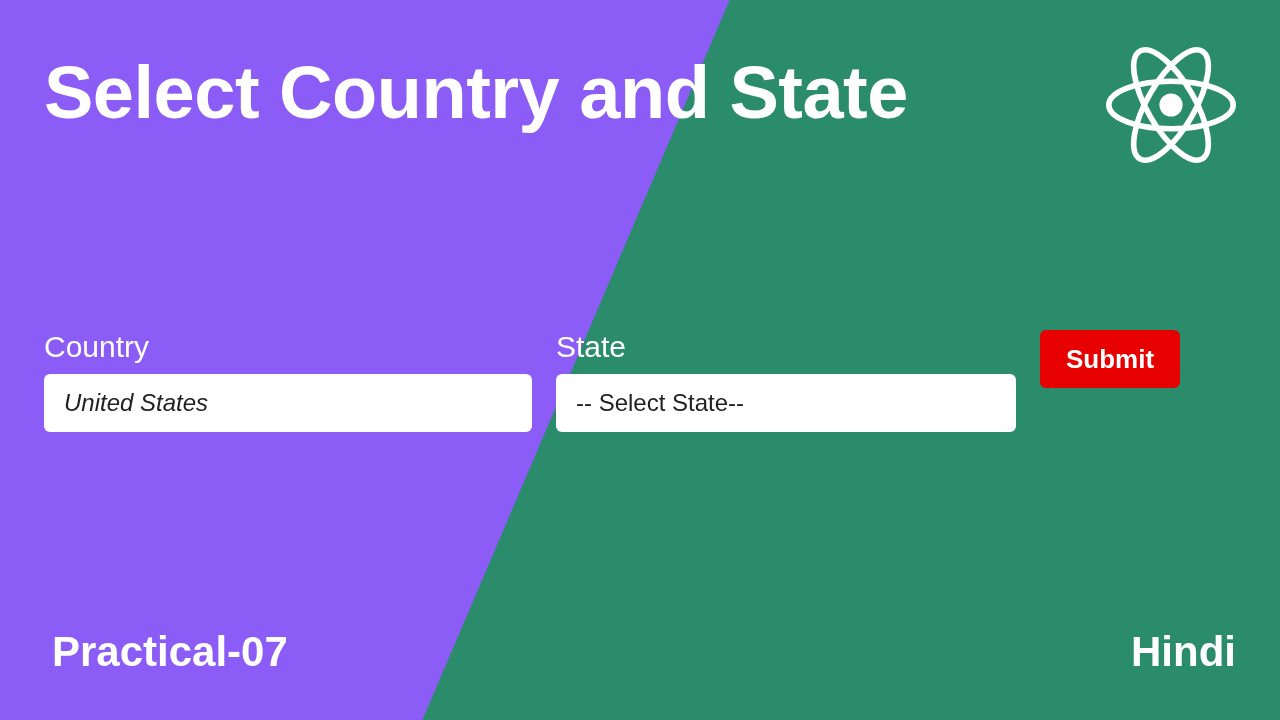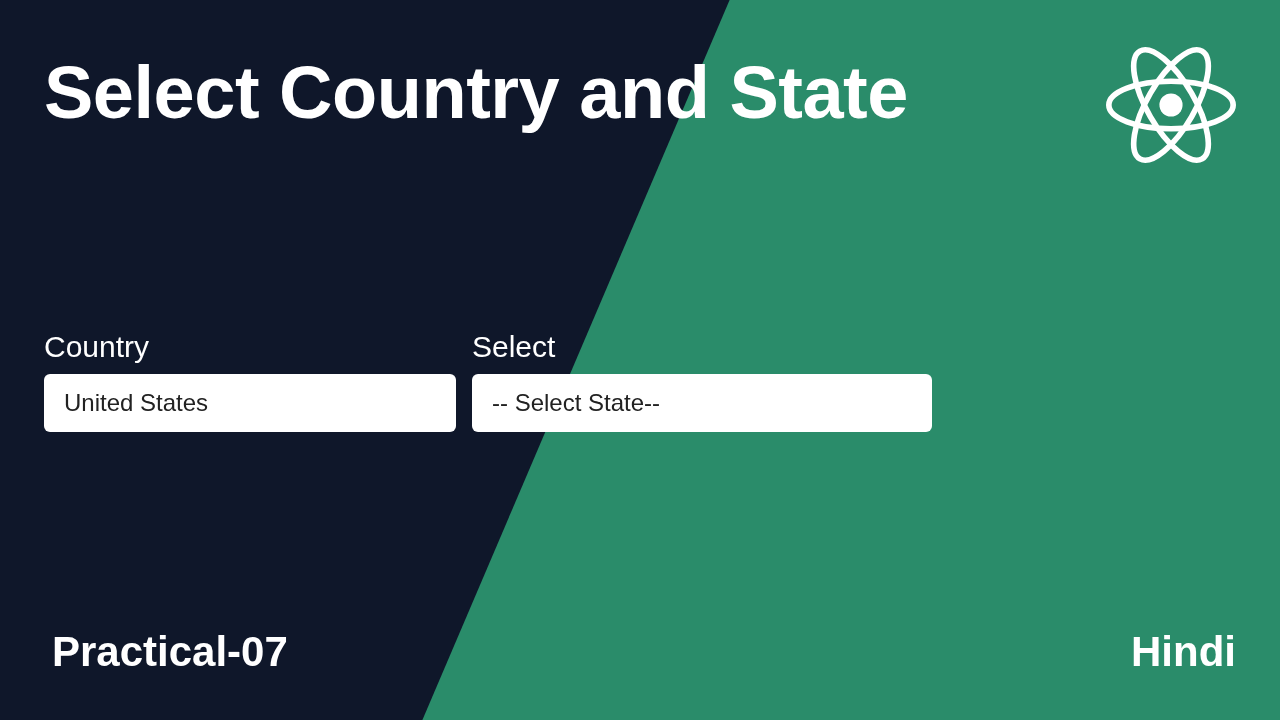--- a/index.html
+++ b/index.html
@@ -1,21 +1,21 @@
 <!DOCTYPE html>
 <html><head>
 <meta charset="utf-8">
 <style>
   * { margin: 0; padding: 0; box-sizing: border-box; }
   html, body { width: 1280px; height: 720px; overflow: hidden; font-family: 'Segoe UI', Arial, sans-serif; }
   .stage {
     position: relative;
     width: 1280px;
     height: 720px;
-    background: #0f172a;
+    background: #8b5cf6;
   }
   .diag {
     position: absolute;
     inset: 0;
     background: #2a8c6a;
     clip-path: polygon(57% 0, 100% 0, 100% 100%, 33% 100%);
   }
   .title {
     position: absolute;
     left: 44px;
@@ -31,40 +31,40 @@
     top: 40px;
     width: 130px;
     height: 130px;
   }
   .form-row {
     position: absolute;
     left: 44px;
     top: 330px;
     display: flex;
     align-items: flex-start;
-    gap: 16px;
+    gap: 24px;
   }
   .field { display: flex; flex-direction: column; }
   .field-label {
     color: #ffffff;
     font-size: 30px;
     font-weight: 400;
     margin-bottom: 10px;
   }
   .select-box {
     background: #ffffff;
     border-radius: 6px;
     height: 58px;
     display: flex;
     align-items: center;
     padding: 0 20px;
     font-size: 24px;
     color: #222;
   }
-  .country-box { width: 412px; }
+  .country-box { width: 488px; font-style: italic; }
   .state-box { width: 460px; }
   .submit-btn {
     background: #e60000;
     color: #ffffff;
     font-size: 26px;
     font-weight: 600;
     border: none;
     border-radius: 6px;
     height: 58px;
     padding: 0 26px;
@@ -109,23 +109,24 @@
 
   <div class="form-row">
     <div class="field">
       <label class="field-label">Country</label>
       <div class="select-box country-box">
         <span>United States</span>
       </div>
     </div>
 
     <div class="field">
-      <label class="field-label">Select</label>
+      <label class="field-label">State</label>
       <div class="select-box state-box">
         <span>-- Select State--</span>
       </div>
     </div>
 
+    <button class="submit-btn">Submit</button>
   </div>
 
   <div class="footer-left">Practical-07</div>
   <div class="footer-right">Hindi</div>
 </div>
 
 </body></html>

